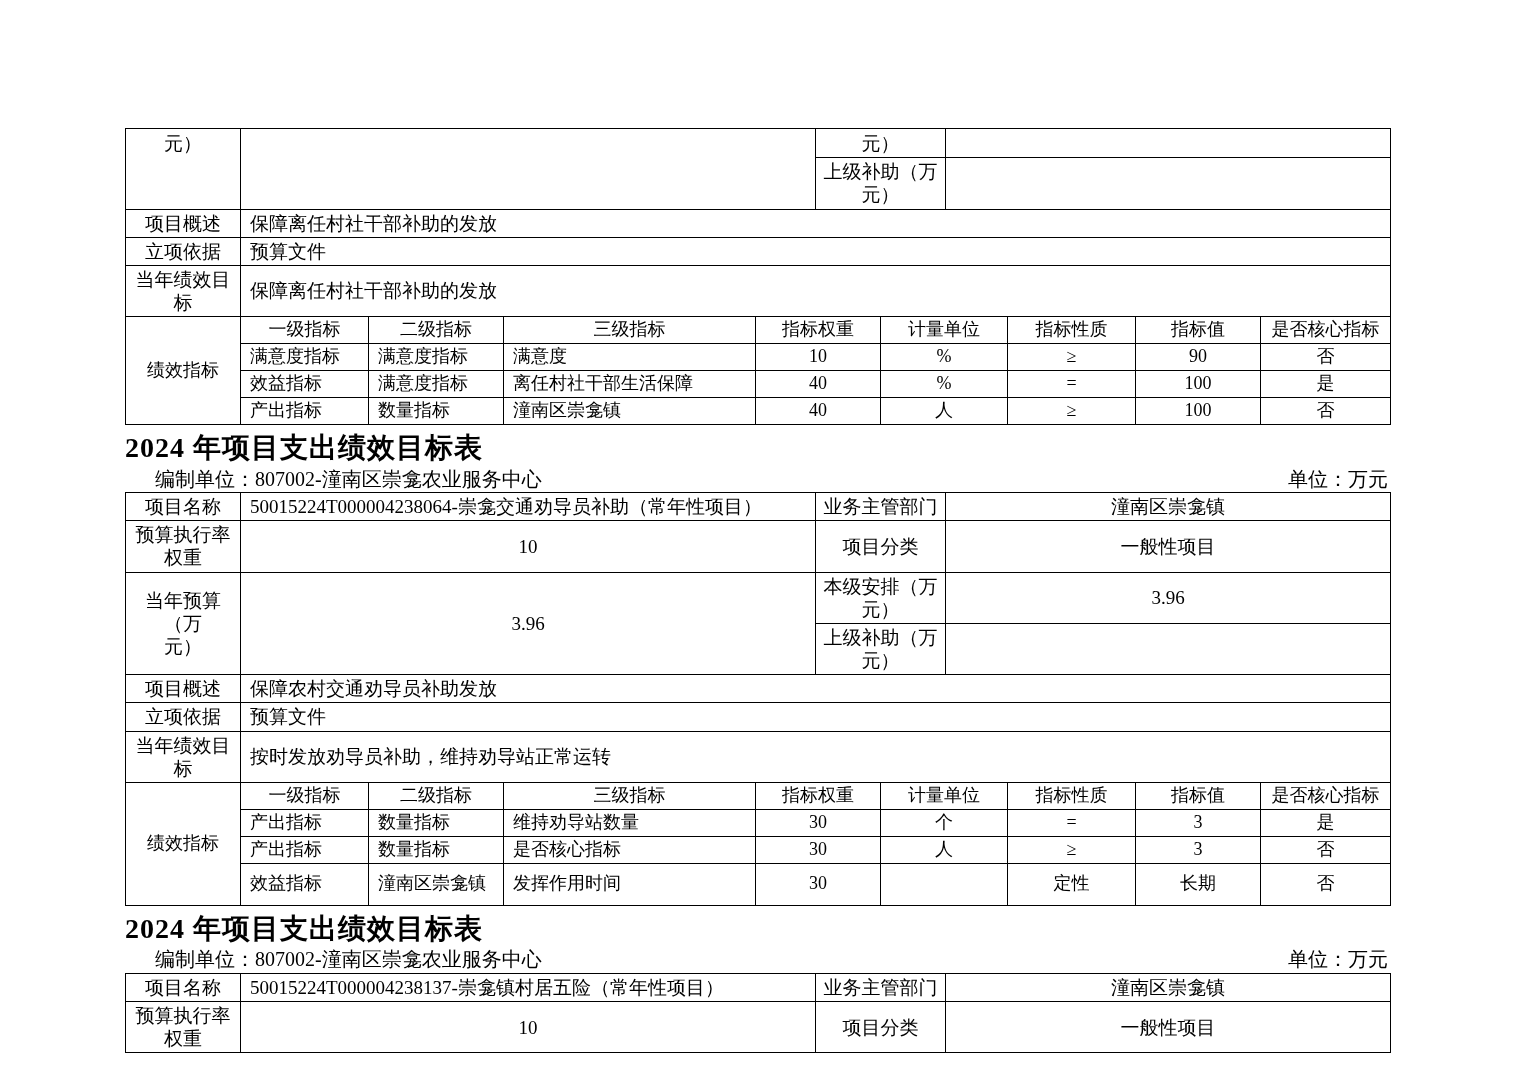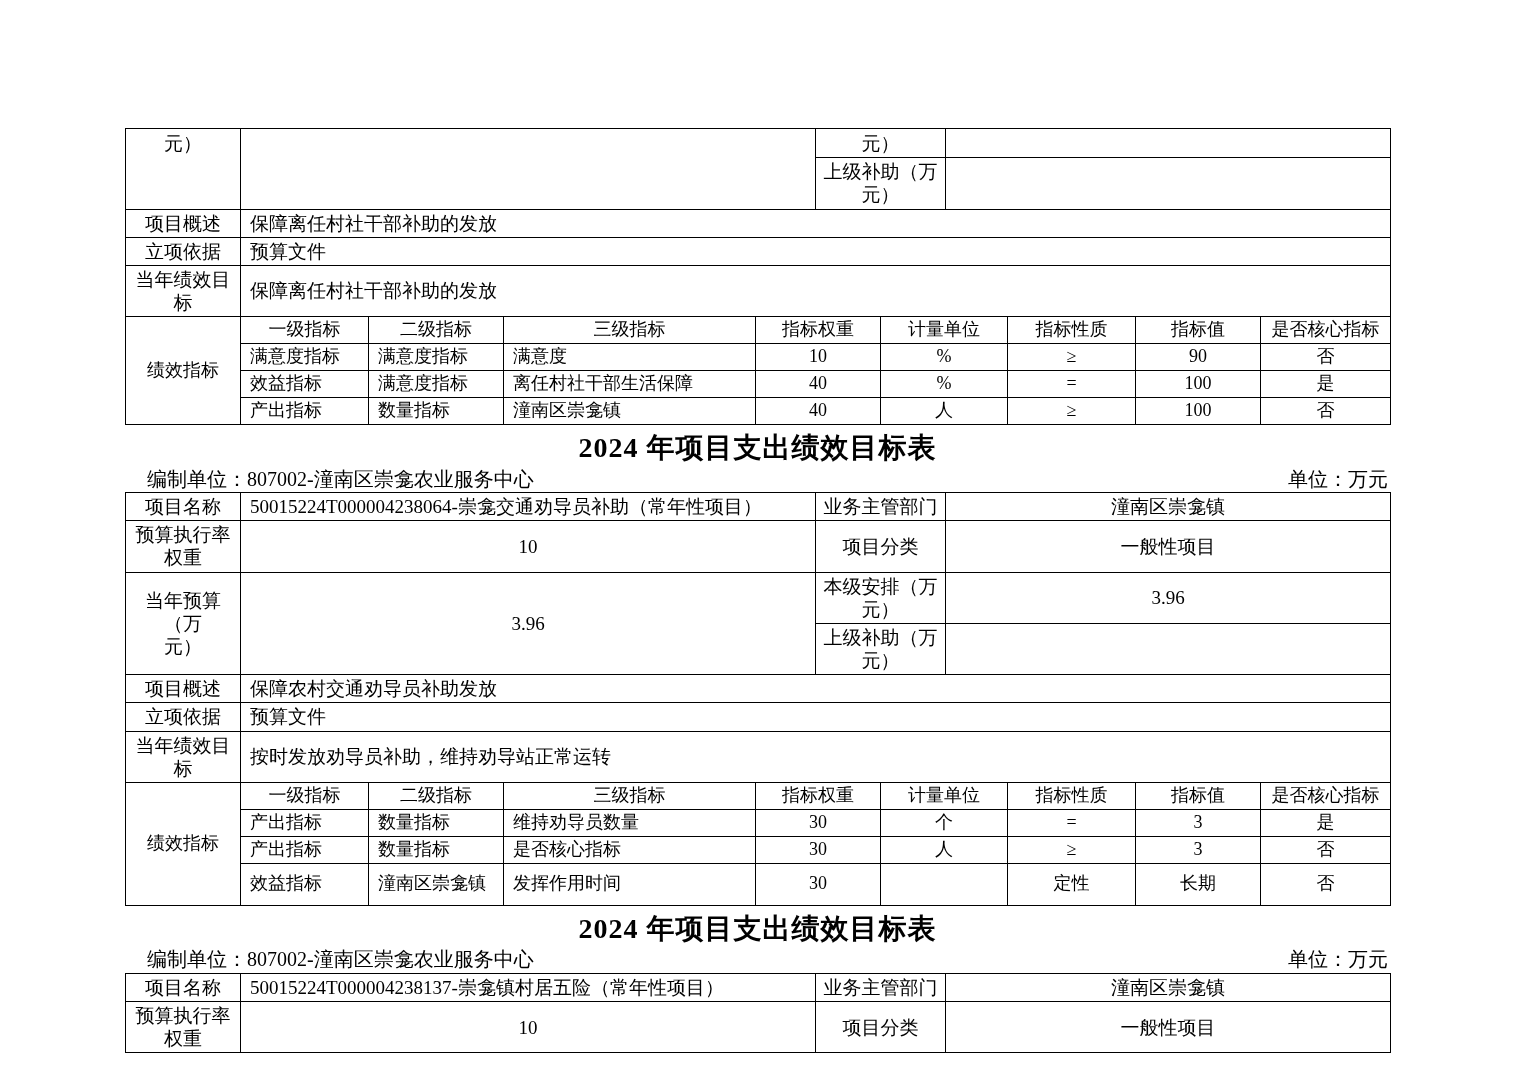--- a/index.html
+++ b/index.html
@@ -17,25 +17,25 @@
     word-break:break-all;
   }
   .grid9 td { font-size:18px; }
   td.left  { text-align:left; padding-left:9px; }
   td.pre   { white-space:pre-line; }
   td.vtop  { vertical-align:top; padding-top:3px; }
   tr.h24 { height:24px; } tr.h25 { height:25px; } tr.h26 { height:26px; }
   tr.h39 { height:39px; } tr.h42 { height:42px; } tr.h43 { height:43px; }
   tr.h44 { height:44px; } tr.h46 { height:46px; }
   .title {
-    font-size:28px; font-weight:bold; text-align:center;
+    font-size:28px; font-weight:bold; 
     margin:5px 0 2px 0; line-height:1.25; letter-spacing:1px;
   }
   .meta { display:flex; align-items:center; height:24px; font-size:20px; margin:1px 0; }
-  .meta .lbl  { margin-left:22px; }
+  .meta .lbl  { margin-left:30px; }
   .meta .val  { }
   .meta .unit { margin-left:auto; margin-right:2px;font-family:Liberation Serif, serif; }
 </style>
 </head>
 <body>
 
 <div class="sheet">
 
   <table class="grid4">
     <colgroup>
@@ -224,21 +224,21 @@
       <td>三级指标</td>
       <td>指标权重</td>
       <td>计量单位</td>
       <td>指标性质</td>
       <td>指标值</td>
       <td>是否核心指标</td>
     </tr>
     <tr class="h25">
       <td class="left">产出指标</td>
       <td class="left">数量指标</td>
-      <td class="left">维持劝导员数量</td>
+      <td class="left">维持劝导站数量</td>
       <td>30</td>
       <td>个</td>
       <td>=</td>
       <td>3</td>
       <td>是</td>
     </tr>
     <tr class="h25">
       <td class="left">产出指标</td>
       <td class="left">数量指标</td>
       <td class="left">是否核心指标</td>

